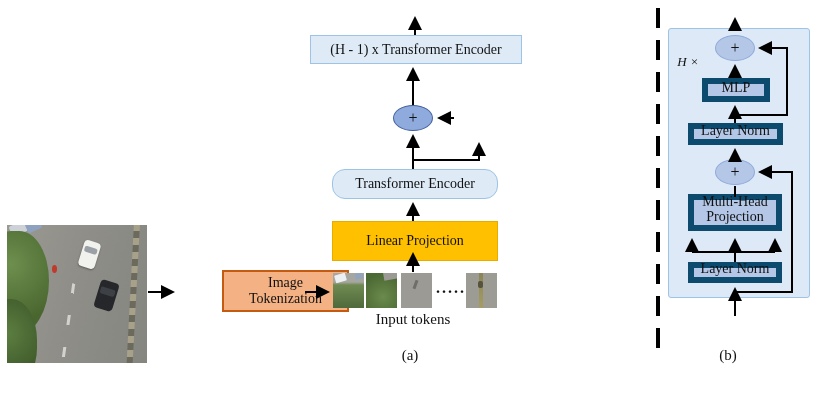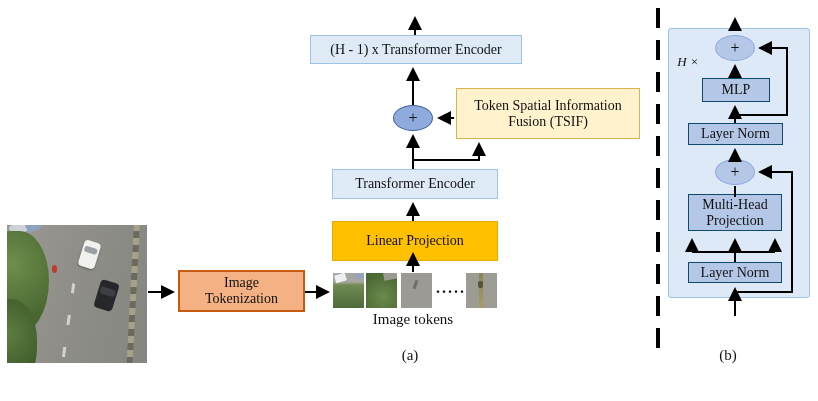--- a/index.html
+++ b/index.html
@@ -5,24 +5,24 @@
   html,body{margin:0;padding:0;background:#ffffff;}
   #stage{
     position:relative;width:818px;height:401px;background:#ffffff;overflow:hidden;
     font-family:"Liberation Serif",serif;color:#111;
   }
   .box{
     position:absolute;display:flex;flex-direction:column;align-items:center;justify-content:center;
     text-align:center;font-size:14px;line-height:1.12;box-sizing:border-box;
   }
   .blue{background:#deebf7;border:1px solid #9dc3e6;}
-  .inner{background:#b4c7e7;border:1px solid #0c4a6e;}
+  .inner{background:#b4c7e7;border:6px solid #0c4a6e;justify-content:flex-end;}
   .cream{background:#fff2cc;border:1px solid #d9b64e;}
   .gold{background:#ffc000;border:1px solid #e8ac00;}
-  .orange{background:#f4b183;border:2px solid #c55a11;}
+  .orange{background:#f4b183;border:2px solid #c55a11;margin-left:44px;}
   .panelb{background:#dde9f6;border:1px solid #9dc3e6;border-radius:3px;}
   .ellipse{
     position:absolute;display:flex;align-items:center;justify-content:center;
     border-radius:50%;font-size:16px;line-height:1;box-sizing:border-box;
   }
   .ellipse-a{background:#8faadc;border:1.5px solid #44639f;}
   .ellipse-b{background:#b4c7e7;border:1px solid #8faadc;}
   .label{position:absolute;font-size:15px;text-align:center;}
   .caption{position:absolute;font-size:15px;text-align:center;width:50px;}
   .repeat{position:absolute;font-style:italic;font-size:13px;text-align:center;}
@@ -100,38 +100,34 @@
     <div class="corner"></div>
     </div>
   <div class="patch p3" style="left:401px;">
     <div class="mark"></div>
     </div>
   <div class="dots" style="left:436px;top:279px;">.....</div>
   <div class="patch p4" style="left:466px;">
     <div class="line"></div>
       <div class="mark"></div>
     </div>
-  <div class="label" style="left:340px;top:311px;width:146px;">Image tokens</div>
+  <div class="label" style="left:340px;top:311px;width:146px;">Input tokens</div>
 
   <div class="box gold" style="left:332px;top:221px;width:166px;height:40px;">
     <span>Linear Projection</span>
   </div>
 
-  <div class="box blue" style="left:332px;top:169px;width:166px;height:30px;">
+  <div class="box blue" style="left:332px;top:169px;width:166px;height:30px;border-radius:13px;">
     <span>Transformer Encoder</span>
   </div>
 
   <div class="ellipse ellipse-a" style="left:393px;top:105px;width:40px;height:26px;">
     <span>+</span>
   </div>
 
-  <div class="box cream" style="left:456px;top:88px;width:184px;height:51px;">
-    <span>Token Spatial Information</span>
-    <span>Fusion (TSIF)</span>
-  </div>
 
   <div class="box blue" style="left:310px;top:35px;width:212px;height:29px;">
     <span>(H - 1) x Transformer Encoder</span>
   </div>
 
   <div class="caption" style="left:385px;top:347px;">(a)</div>
 
   <div class="box panelb" style="left:668px;top:28px;width:142px;height:270px;"></div>
 
   <div class="repeat" style="left:672px;top:54px;width:32px;">H ×</div>

